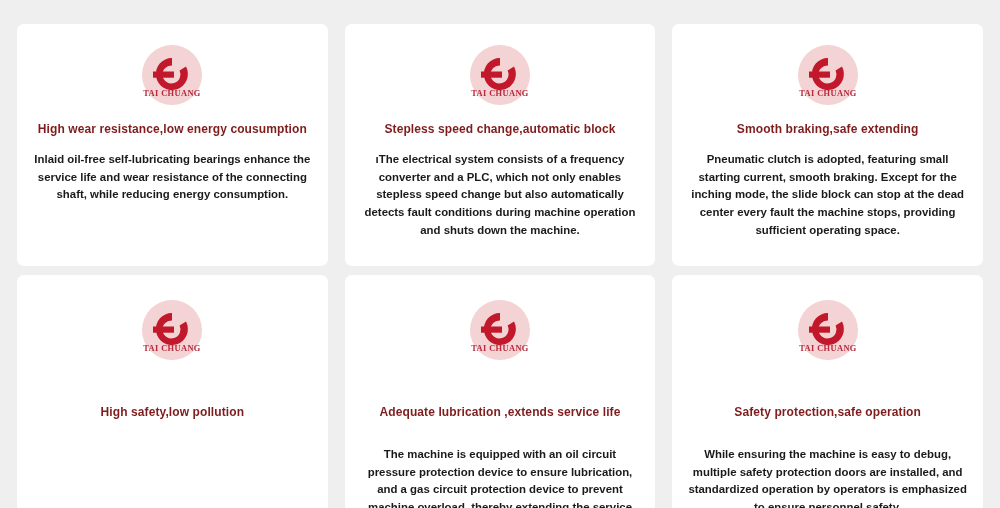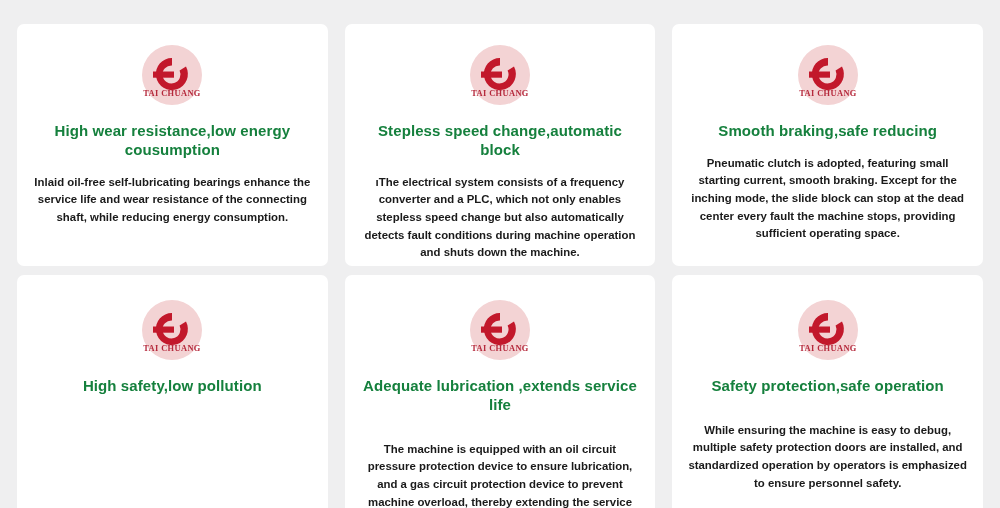--- a/index.html
+++ b/index.html
@@ -41,23 +41,23 @@
     flex: 0 0 auto;
     position: relative;
     margin-bottom: 4px;
   }
   .card-logo svg {
     display: block;
     width: 62px;
     height: 62px;
   }
   .card-title {
-    color: #15803d;
+    color: #7f1d1d;
     font-weight: bold;
-    font-size: 15px;
+    font-size: 12px;
     line-height: 1.25;
     text-align: center;
     letter-spacing: 0.1px;
     margin: 0;
     padding: 0 2px;
     flex: 0 0 auto;
   }
   .card-body {
     color: #1a1a1a;
     font-weight: bold;
@@ -68,21 +68,21 @@
     padding: 0 6px;
     flex: 0 0 auto;
   }
   
   .row-1 .card-logo { margin-top: 6px; }
   .row-1 .card-title { margin-top: 12px; }
   .row-1 .card-body  { margin-top: 14px; }
 
   
   .row-2 .card-logo { margin-top: 10px; }
-  .row-2 .card-title { margin-top: 12px; }
+  .row-2 .card-title { margin-top: 40px; }
   .row-2 .card-body  { margin-top: 26px; }
 
   .card-2 .card-body { padding: 0 2px; text-align: center; }
   .card-3 .card-body { padding: 0 2px; }
   .card-6 .card-body { padding: 0 2px; }
 </style>
 </head>
 <body>
 
 <div class="feature-grid">
@@ -115,21 +115,21 @@
 
   <div class="feature-card row-1 card-3">
     <div class="card-logo">
       <svg viewBox="0 0 62 62" xmlns="http://www.w3.org/2000/svg">
         <circle cx="31" cy="31" r="30" fill="#f3d3d4"></circle>
         <path d="M31 14 A16 16 0 1 0 45 22.5 L38.6 26.4 A9 9 0 1 1 31 21.4 Z" fill="#c2182b"></path>
         <rect x="12" y="27.5" width="21" height="6.2" fill="#c2182b"></rect>
         <text x="31" y="52" text-anchor="middle" fill="#b5293c" font-family="'Liberation Serif', serif" font-size="8.4" font-weight="bold" letter-spacing="0.4">TAI CHUANG</text>
       </svg>
     </div>
-    <div class="card-title">Smooth braking,safe reducing</div>
+    <div class="card-title">Smooth braking,safe extending</div>
     <div class="card-body">Pneumatic clutch is adopted, featuring small starting current, smooth braking. Except for the inching mode, the slide block can stop at the dead center every fault the machine stops, providing sufficient operating space.</div>
   </div>
 
   <div class="feature-card row-2 card-4">
     <div class="card-logo">
       <svg viewBox="0 0 62 62" xmlns="http://www.w3.org/2000/svg">
         <circle cx="31" cy="31" r="30" fill="#f3d3d4"></circle>
         <path d="M31 14 A16 16 0 1 0 45 22.5 L38.6 26.4 A9 9 0 1 1 31 21.4 Z" fill="#c2182b"></path>
         <rect x="12" y="27.5" width="21" height="6.2" fill="#c2182b"></rect>
         <text x="31" y="52" text-anchor="middle" fill="#b5293c" font-family="'Liberation Serif', serif" font-size="8.4" font-weight="bold" letter-spacing="0.4">TAI CHUANG</text>

